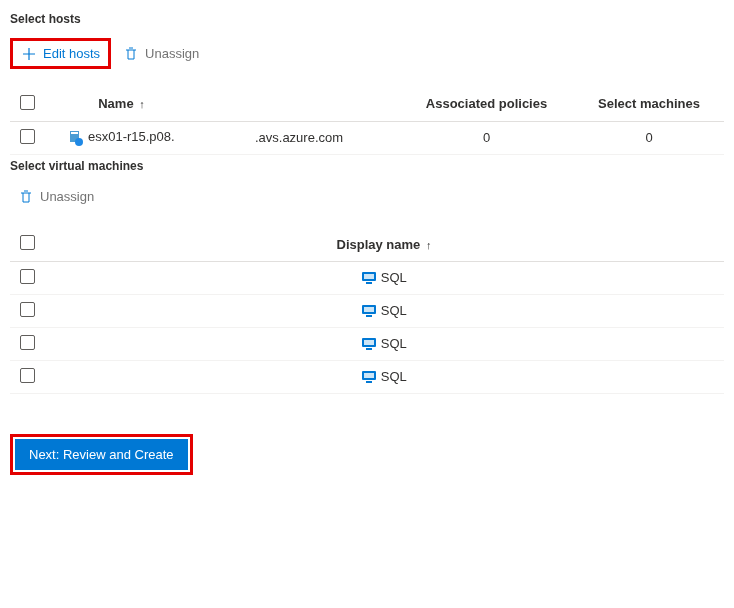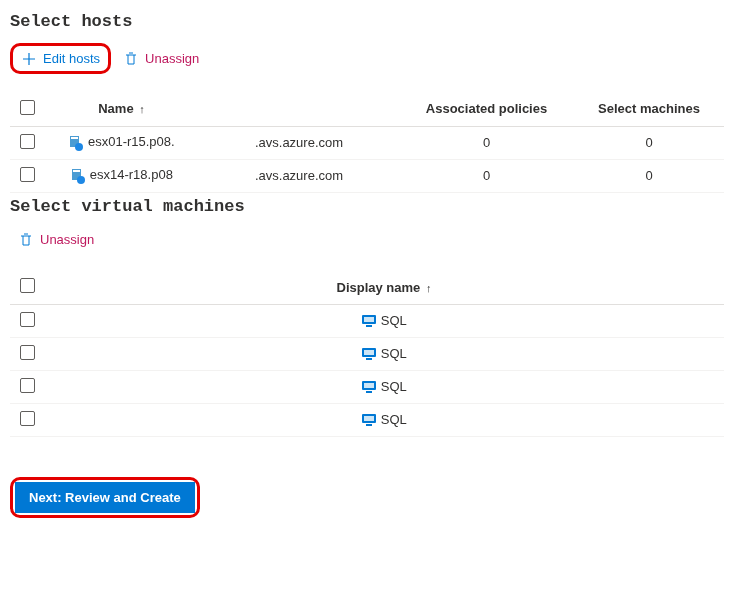--- a/index.html
+++ b/index.html
@@ -7,42 +7,41 @@
     margin: 0;
     padding: 8px 10px;
     font-family: "Segoe UI", Arial, sans-serif;
     font-size: 13px;
     color: #323130;
     width: 734px;
     background: #fff;
   }
   .section-title {
     font-weight: 700;
-    font-size: 17px;
+    font-size: 12px;
     margin: 4px 0 12px 0;
-    font-family: Liberation Mono, monospace;
   }
   .toolbar {
     display: flex;
     align-items: center;
     gap: 4px;
     margin-bottom: 4px;
   }
   .btn {
     display: flex;
     align-items: center;
     gap: 6px;
     padding: 4px 8px;
     cursor: pointer;
-    color: #be185d;
+    color: #737373;
   }
   .btn-link { color: #0078d4; }
   .highlight-red {
     border: 3px solid #e30000;
-    border-radius: 10px;
+    border-radius: 0;
   }
   .tbl {
     width: 100%;
     border-collapse: collapse;
     margin-top: 18px;
   }
   .tbl th {
     text-align: center;
     font-weight: 600;
     font-size: 13px;
@@ -65,21 +64,21 @@
   .sort-arrow {
     font-size: 11px;
     margin-left: 2px;
   }
   .footer {
     margin-top: 40px;
   }
   .primary-btn {
     background: #0078d4;
     color: #fff;
-    font-weight: 700;
+    font-weight: 400;
     padding: 8px 14px;
     display: inline-block;
     cursor: pointer;
   }
   .host-icon, .vm-icon {
     width: 16px;
     height: 16px;
     display: inline-block;
     vertical-align: middle;
   }
@@ -136,36 +135,20 @@
                 <rect x="3" y="2" width="7" height="2" fill="#fff"></rect>
                 <circle cx="11" cy="12" r="4" fill="#1e88e5"></circle>
               </svg>
           </span>
           <span>esx01-r15.p08.</span>
         </td>
         <td>.avs.azure.com</td>
         <td>0</td>
         <td>0</td>
       </tr>
-      <tr>
-        <td><span class="chk"></span></td>
-        <td>
-          <span>
-            <svg class="host-icon" viewBox="0 0 16 16">
-                <rect x="2" y="1" width="9" height="11" fill="#4b9cd3"></rect>
-                <rect x="3" y="2" width="7" height="2" fill="#fff"></rect>
-                <circle cx="11" cy="12" r="4" fill="#1e88e5"></circle>
-              </svg>
-          </span>
-          <span>esx14-r18.p08</span>
-        </td>
-        <td>.avs.azure.com</td>
-        <td>0</td>
-        <td>0</td>
-      </tr>
     </tbody>
   </table>
 </div>
 
 <div style="">
   <div class="section-title">Select virtual machines</div>
 
   <div class="toolbar">
     <div class="btn">
       <span>

